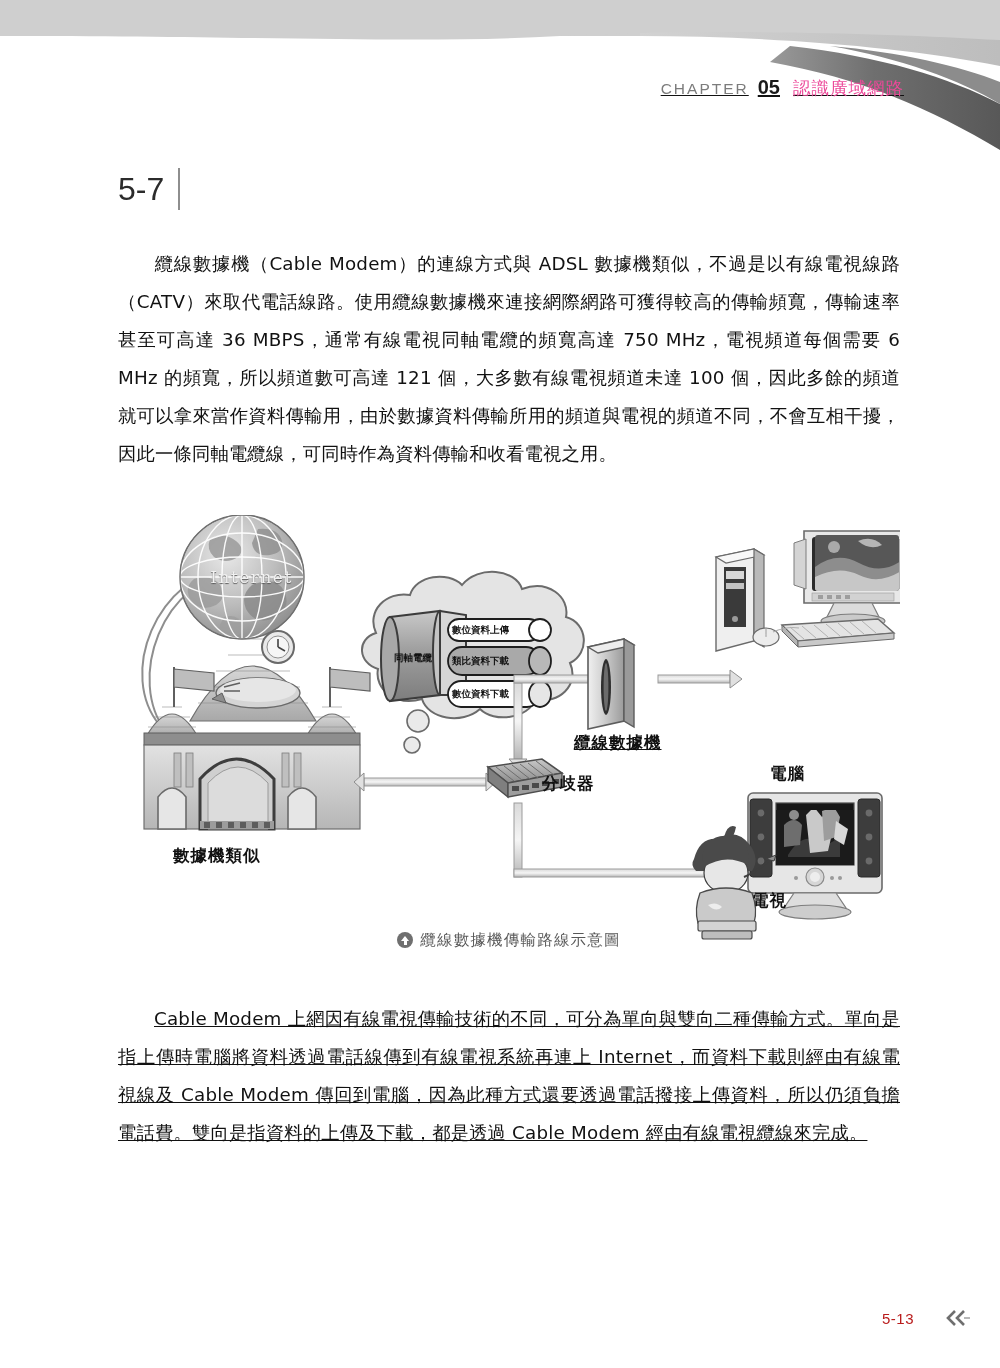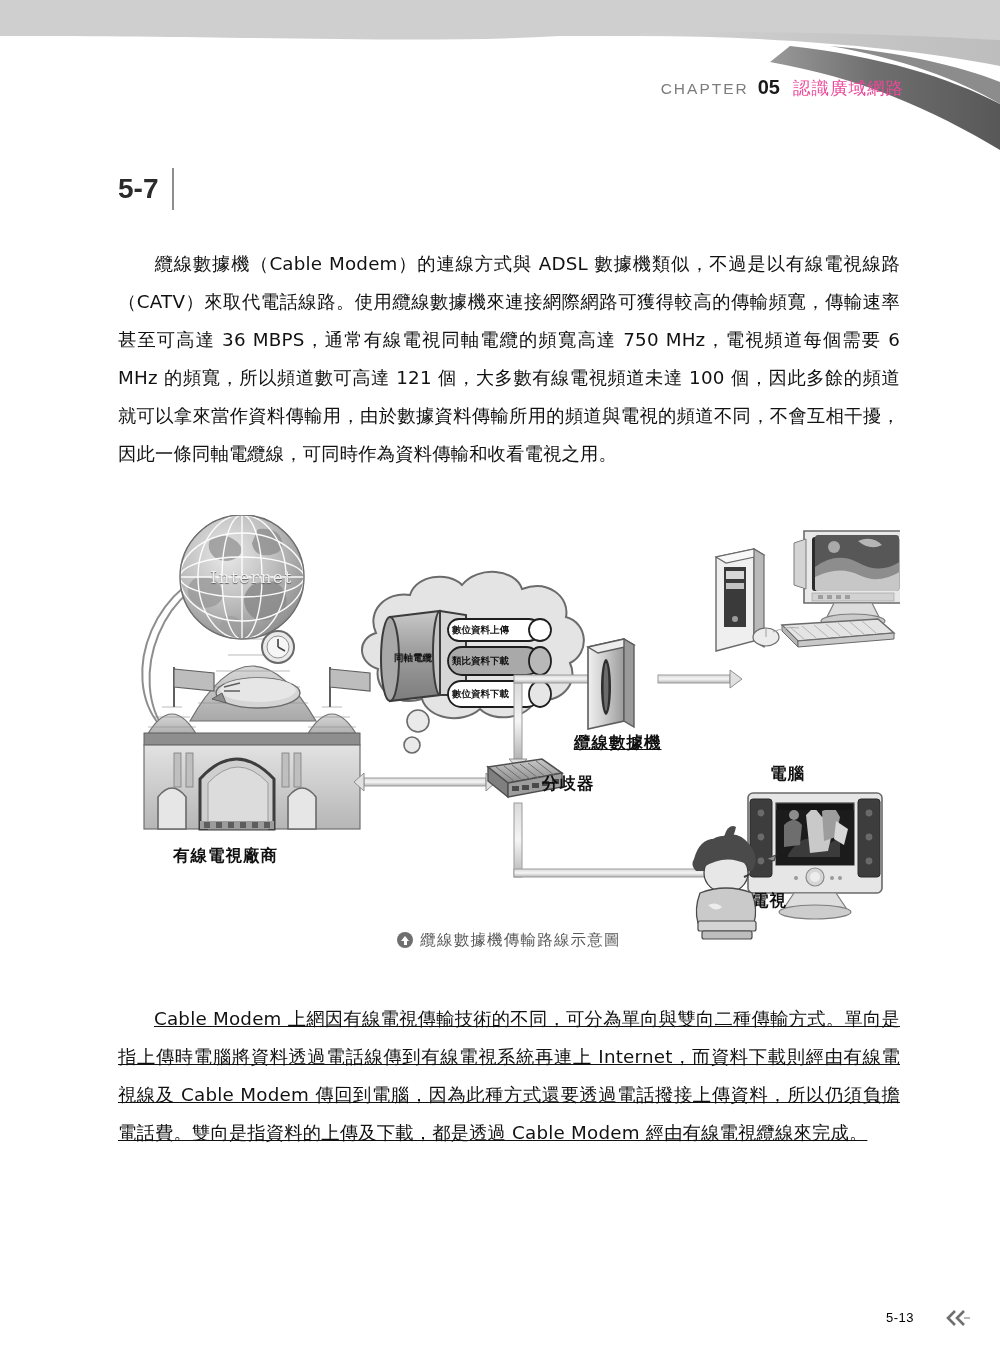--- a/index.html
+++ b/index.html
@@ -38,20 +38,21 @@
   }
 
   .chapter-head {
     position: absolute;
     right: 96px;
     top: 76px;
     display: flex;
     align-items: baseline;
     gap: 9px;
     white-space: nowrap;
+    text-decoration: underline;
   }
   .chapter-word {
     font-family: "Liberation Sans", sans-serif;
     font-size: 15.5px;
     letter-spacing: 2.0px;
     color: #7c7c7c;
     font-weight: 400;
   }
   .chapter-num {
     font-family: "Liberation Sans", sans-serif;
@@ -71,22 +72,22 @@
   .section-head {
     position: absolute;
     left: 118px;
     top: 160px;
     display: flex;
     align-items: center;
     height: 58px;
   }
   .sec-num {
     font-family: "Liberation Sans", sans-serif;
-    font-size: 28px;
-    font-weight: bold;
+    font-size: 32px;
+    font-weight: normal;
     color: #2b2b2b;
     letter-spacing: 0px;
     line-height: 1;
   }
   .sec-rule {
     width: 2px;
     height: 42px;
     background: #8e8e8e;
     margin: 0 16px 0 14px;
   }
@@ -187,22 +188,22 @@
     position: absolute;
     left: 0; bottom: 26px;
     width: 1000px;
     height: 40px;
   }
   .page-num {
     position: absolute;
     right: 86px;
     top: 8px;
     font-family: "Liberation Sans", sans-serif;
-    font-size: 13px;
-    color: #000000;
+    font-size: 15px;
+    color: #b91c1c;
     letter-spacing: 0.5px;
   }
   .foot-chev {
     position: absolute;
     right: 30px;
     top: 6px;
     width: 26px;
     height: 20px;
   }
 </style>
@@ -591,21 +592,21 @@
 
     <div class="bubble-text" style="left:276px; top:137px;">同軸電纜</div>
     <div class="bubble-text" style="left:334px; top:109px;">數位資料上傳</div>
     <div class="bubble-text" style="left:334px; top:140px;">類比資料下載</div>
     <div class="bubble-text" style="left:334px; top:173px;">數位資料下載</div>
 
     <div style="position:absolute;left:62px;top:52px;width:143px;text-align:center;
                 font-family:'DejaVu Serif','Liberation Serif',serif;font-size:17px;
                 letter-spacing:1.5px;color:#f2f2f2;text-shadow:0 1px 1px #5a5a5a;">Internet</div>
 
-    <div class="fig-label lbl-provider">有線電視廠商</div>
+    <div class="fig-label lbl-provider">數據機類似</div>
     <div class="fig-label lbl-modem">纜線數據機</div>
     <div class="fig-label lbl-splitter">分歧器</div>
     <div class="fig-label lbl-computer">電腦</div>
     <div class="fig-label lbl-tv">電視</div>
 
     <div class="fig-caption"><span class="cap-arrow"></span><span>纜線數據機傳輸路線示意圖</span></div>
   </div>
 
   <div class="body-para p2"><span class="indent"></span><span>Cable Modem 上網因有線電視傳輸技術的不同，可分為單向與雙向二種傳輸方式。單向是指上傳時電腦將資料透過電話線傳到有線電視系統再連上 Internet，而資料下載則經由有線電視線及 Cable Modem 傳回到電腦，因為此種方式還要透過電話撥接上傳資料，所以仍須負擔電話費。雙向是指資料的上傳及下載，都是透過 Cable Modem 經由有線電視纜線來完成。</span></div>
 

